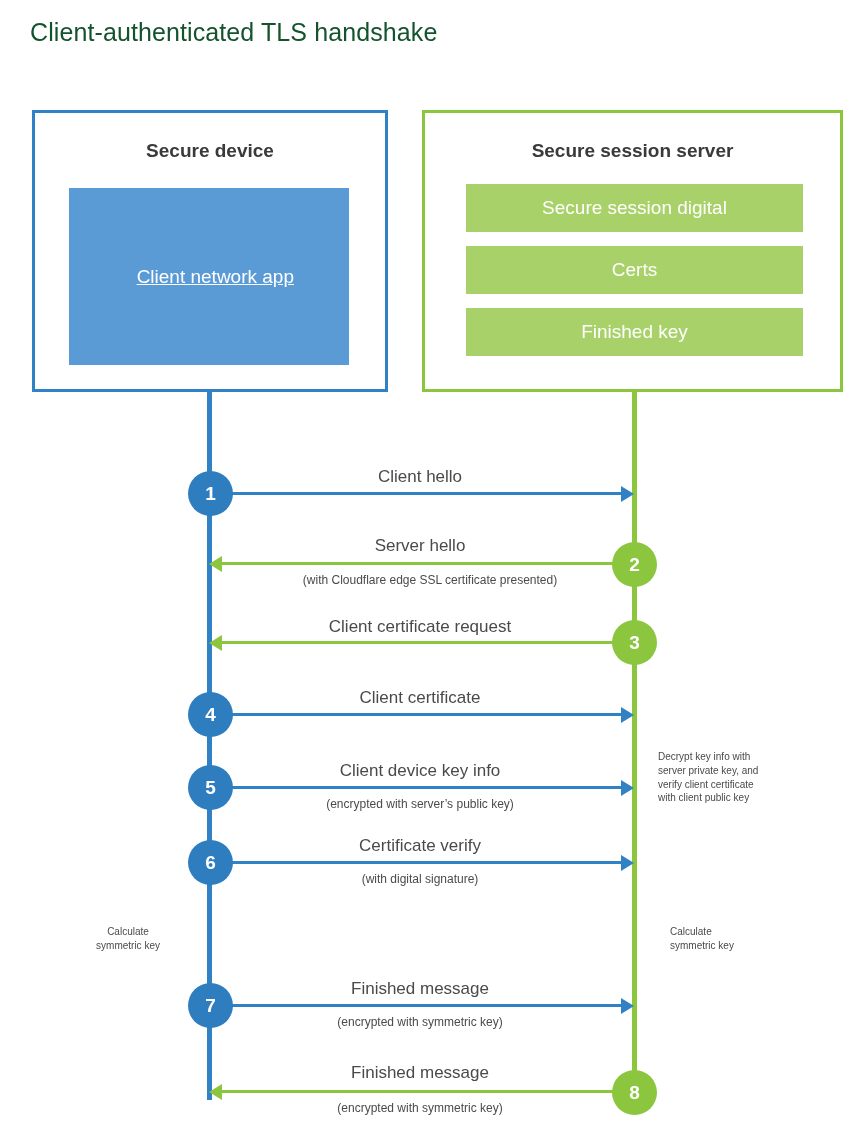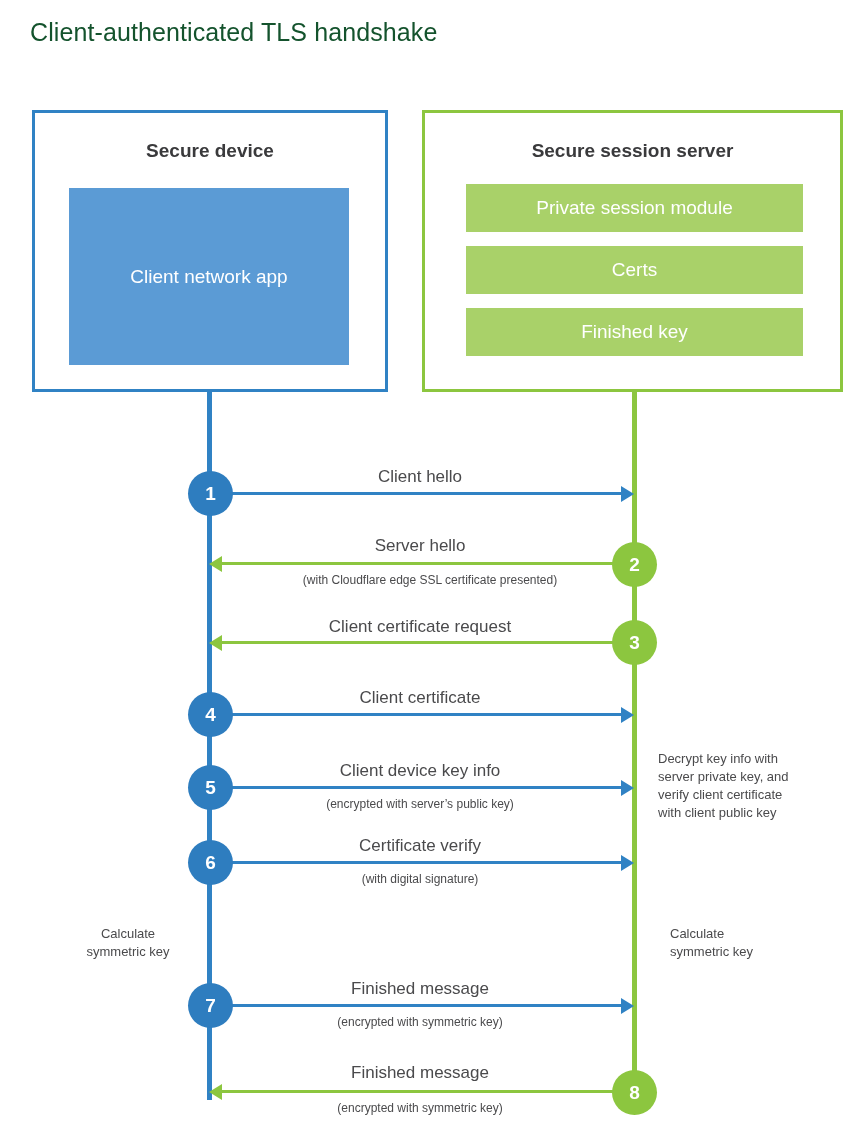--- a/index.html
+++ b/index.html
@@ -71,23 +71,24 @@
     height: 177px;
     background: #5b9bd5;
     display: flex;
     align-items: center;
     justify-content: center;
   }
   .client-app-label {
     color: #ffffff;
     font-size: 19px;
     font-weight: 300;
-    text-align: center;
+    text-align: right;
     line-height: 1.32;
     width: 170px;
+    text-decoration: underline;
   }
 
   .server-modules {
     position: absolute;
     left: 41px;
     top: 71px;
     width: 337px;
   }
   .server-module {
     height: 48px;
@@ -168,21 +169,21 @@
     font-size: 12px;
     font-weight: 400;
     color: #4a4a4c;
     white-space: nowrap;
     transform: translateX(-50%);
   }
 
   
   .side-note {
     position: absolute;
-    font-size: 13px;
+    font-size: 10px;
     line-height: 1.38;
     color: #4a4a4c;
   }
   .side-note.left-note  { text-align: center; }
   .side-note.right-note { text-align: left; }
 </style>
 </head>
 <body>
 
 <div id="stage">
@@ -192,21 +193,21 @@
   <div class="party-box client">
     <div class="party-title">Secure device</div>
     <div class="client-app-rect">
       <div class="client-app-label">Client network app</div>
     </div>
   </div>
 
   <div class="party-box server">
     <div class="party-title">Secure session server</div>
     <div class="server-modules">
-      <div class="server-module">Private session module</div>
+      <div class="server-module">Secure session digital</div>
       <div class="server-module">Certs</div>
       <div class="server-module">Finished key</div>
     </div>
   </div>
 
   <div class="lifeline client-line"></div>
   <div class="lifeline server-line"></div>
 
   <div class="msg-label" style="left:420px; top:467px;">Client hello</div>
   <div class="msg-line blue" style="left:210px; top:492px; width:413px;"></div>

